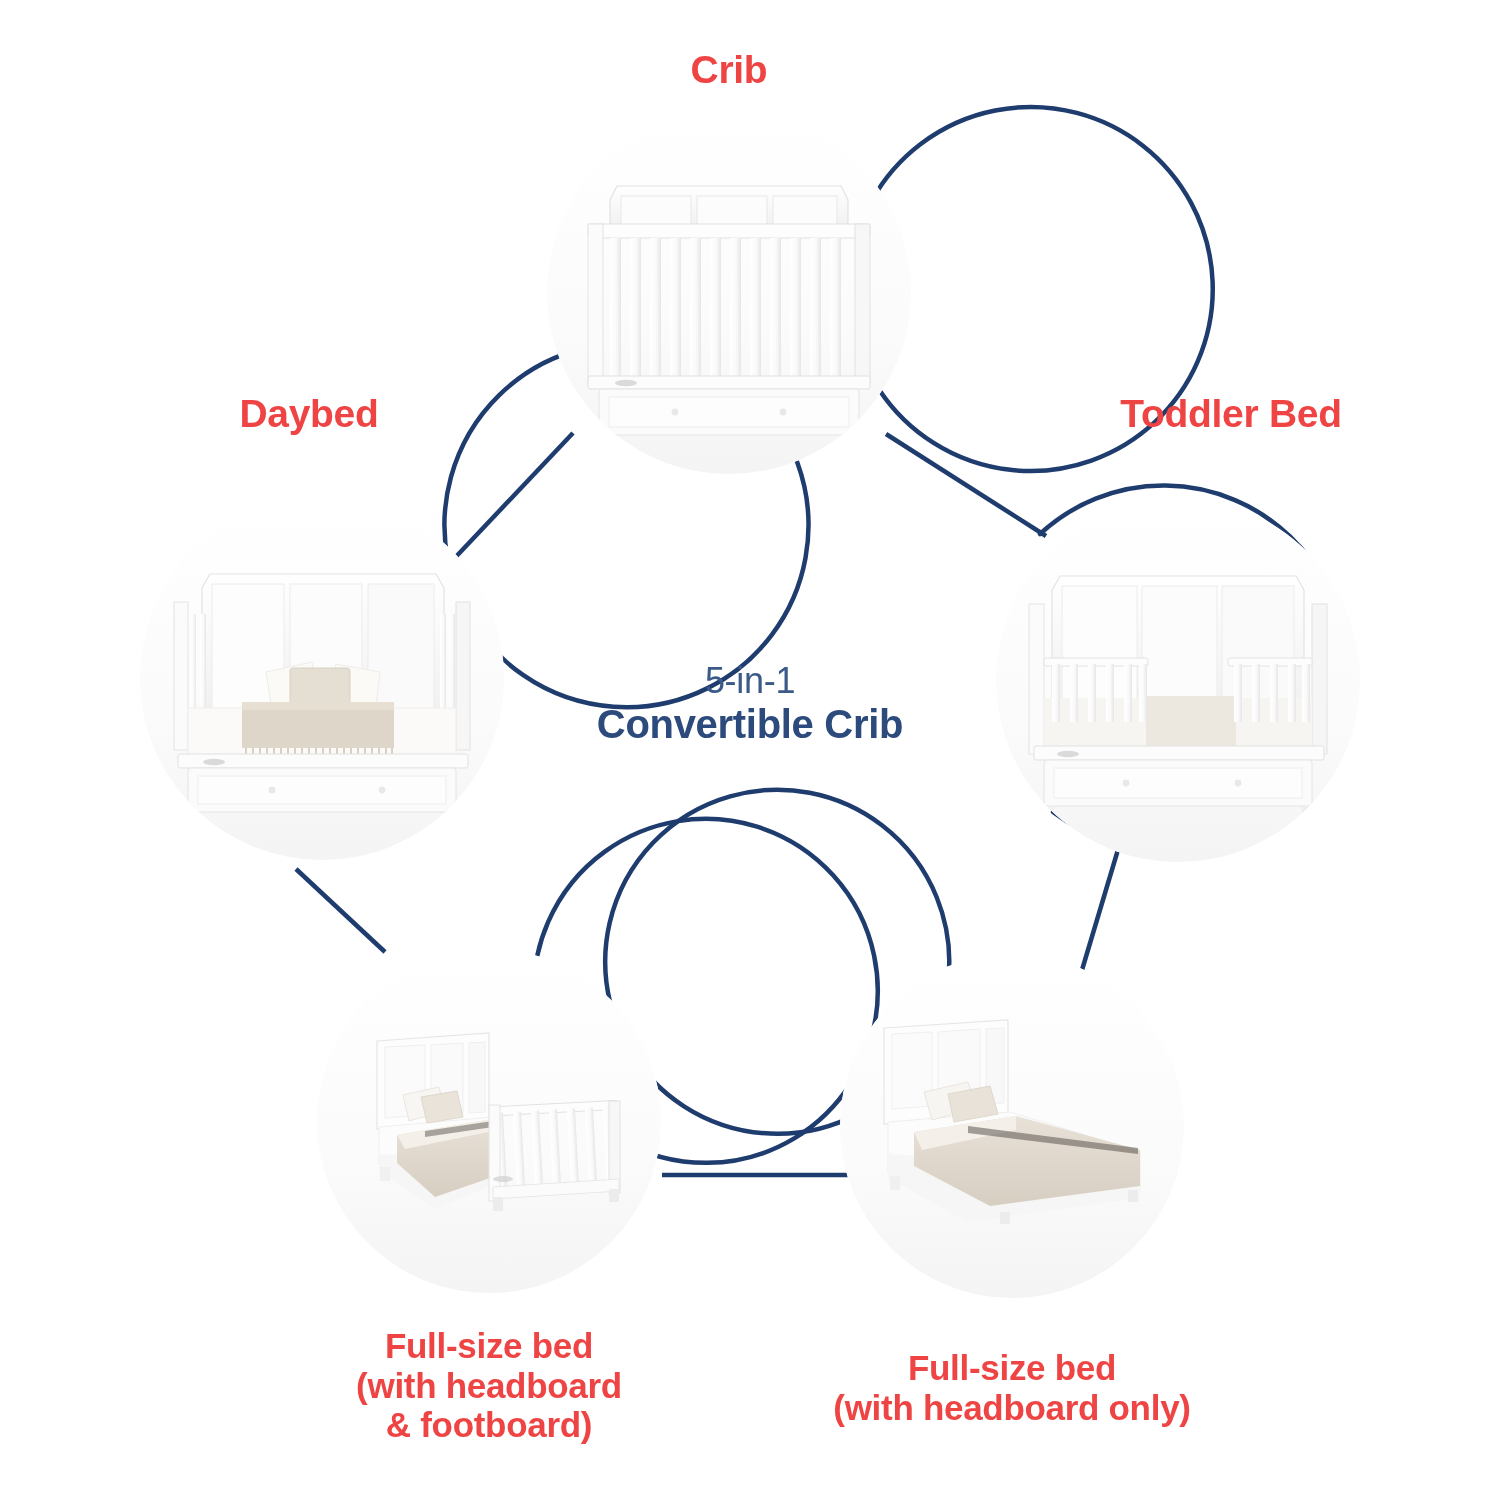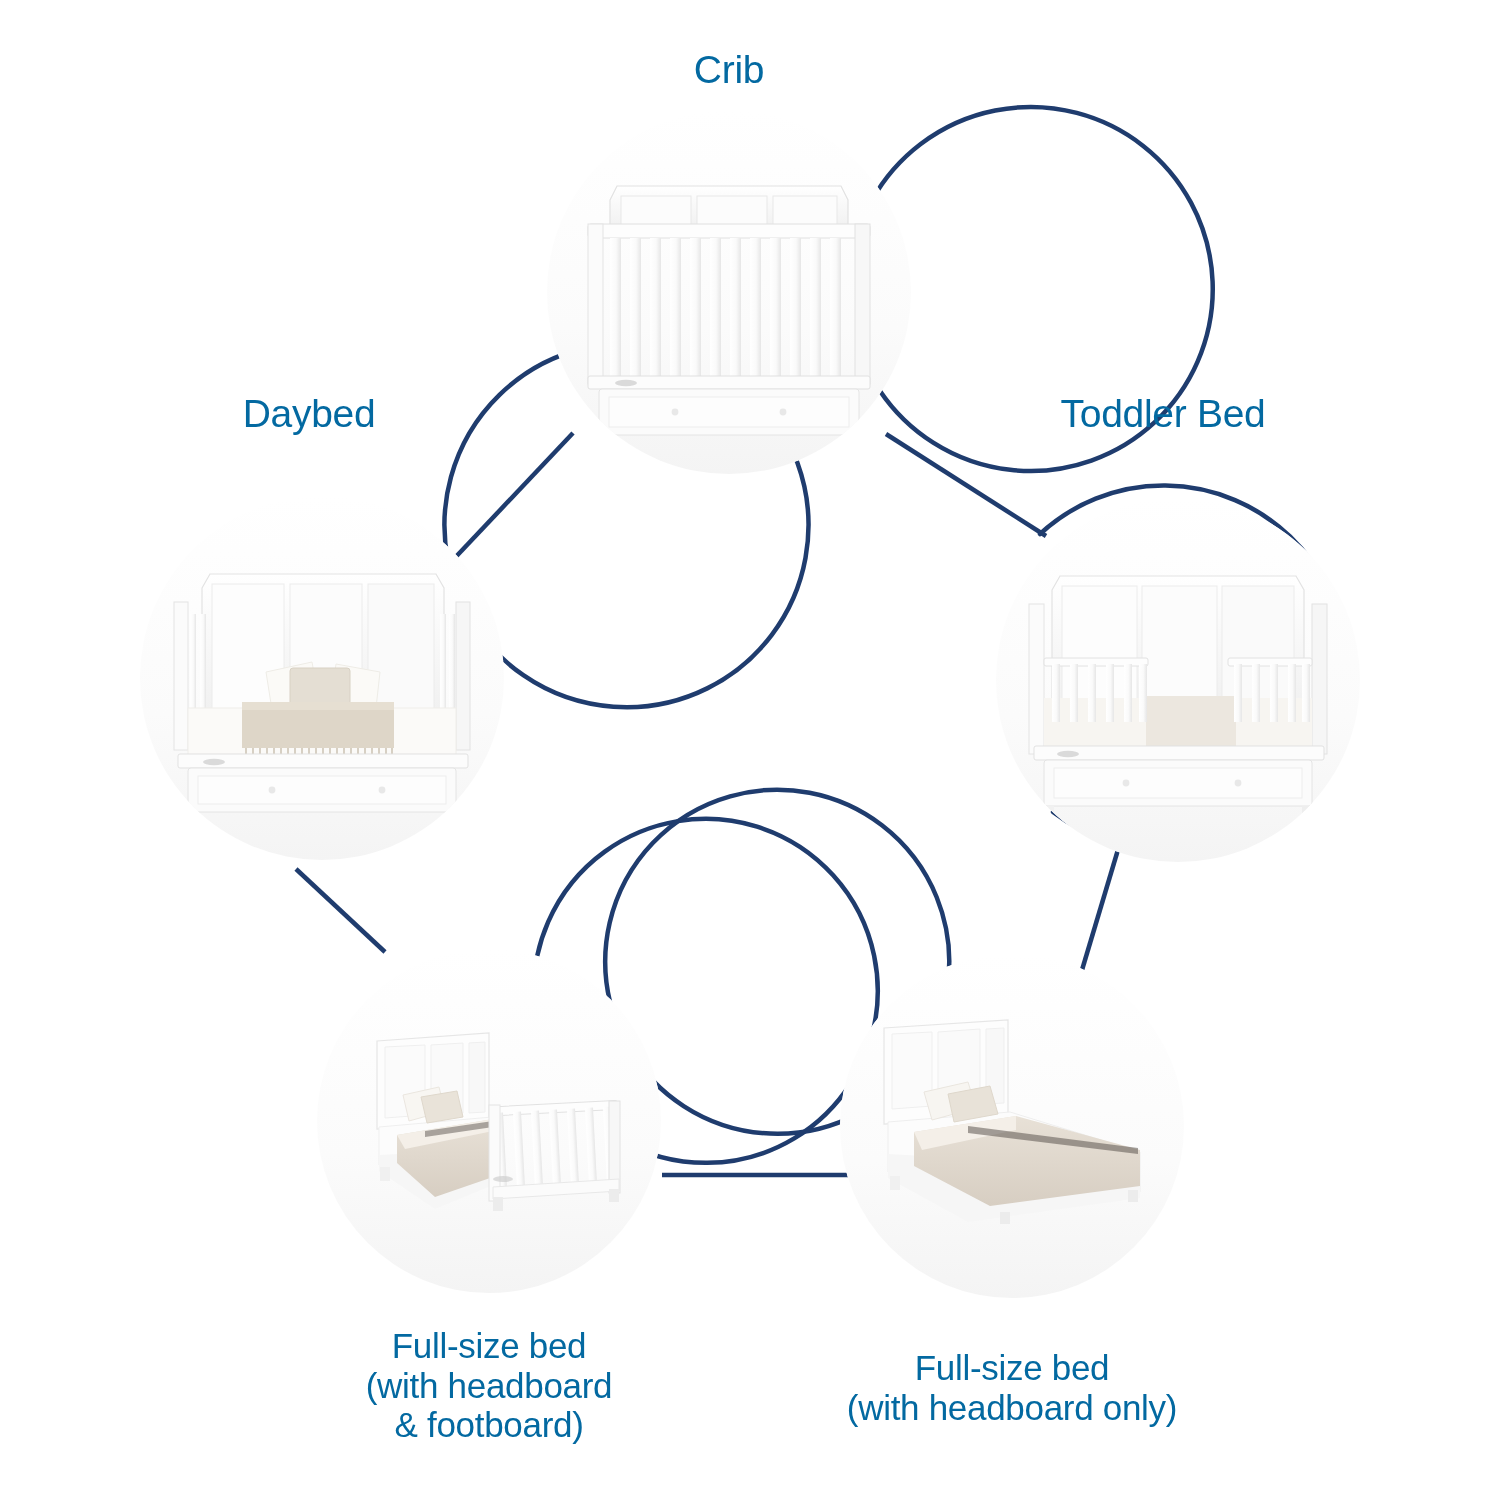--- a/index.html
+++ b/index.html
@@ -22,22 +22,22 @@
     overflow:hidden;
     background:#ffffff;
   }
   .photo{
     position:absolute;left:0;top:0;width:100%;height:100%;
   }
 
   
   .label{
     position:absolute;
-    color:#0369a1;
-    font-weight:normal;
+    color:#ef4444;
+    font-weight:bold;
     text-align:center;
     line-height:1.13;
     letter-spacing:-0.3px;
     white-space:pre-line;
   }
   .label.sz-lg{font-size:39px;}
   .label.sz-md{font-size:35px;}
 
   
   #center-text{
@@ -192,21 +192,21 @@
         <rect x="48" y="262" width="268" height="46" rx="3" fill="#fbfbfb" stroke="#e4e4e4"></rect>
         <rect x="58" y="270" width="248" height="30" fill="#fdfdfd" stroke="#ededed"></rect>
         <circle cx="130" cy="285" r="3.4" fill="#e8e8e8"></circle>
         <circle cx="242" cy="285" r="3.4" fill="#e8e8e8"></circle>
         <rect x="44" y="308" width="14" height="11" fill="#f1f1f1"></rect>
         <rect x="306" y="308" width="14" height="11" fill="#eeeeee"></rect>
         <ellipse cx="72" cy="256" rx="11" ry="3.2" fill="#cfcfcf" opacity=".75"></ellipse>
       </svg>
     </div>
   </div>
-  <div class="label sz-lg" style="left:1013px;top:392px;width:300px;">Toddler Bed</div>
+  <div class="label sz-lg" style="left:1081px;top:392px;width:300px;">Toddler Bed</div>
 
   <div class="node" style="left:840px;top:954px;width:344px;height:344px;">
     <div class="photo-wrap" style="width:344px;height:344px;">
       <div class="sheen"></div>
       <svg class="photo" viewBox="0 0 344 344">
         <defs>
           <linearGradient id="duv" x1="0" y1="0" x2="0" y2="1">
             <stop offset="0" stop-color="#e8e1d7"></stop>
               <stop offset="1" stop-color="#d7cec2"></stop>
           </linearGradient>
@@ -345,14 +345,18 @@
         <circle cx="132" cy="294" r="3.4" fill="#e8e8e8"></circle>
         <circle cx="242" cy="294" r="3.4" fill="#e8e8e8"></circle>
         <rect x="44" y="316" width="14" height="11" fill="#f1f1f1"></rect>
         <rect x="306" y="316" width="14" height="11" fill="#eeeeee"></rect>
         <ellipse cx="74" cy="266" rx="11" ry="3.2" fill="#cfcfcf" opacity=".75"></ellipse>
       </svg>
     </div>
   </div>
   <div class="label sz-lg" style="left:159px;top:392px;width:300px;">Daybed</div>
 
+  <div id="center-text">
+    <div id="center-line1">5-in-1</div>
+    <div id="center-line2">Convertible Crib</div>
+  </div>
 
 </div>
 
 </body></html>

